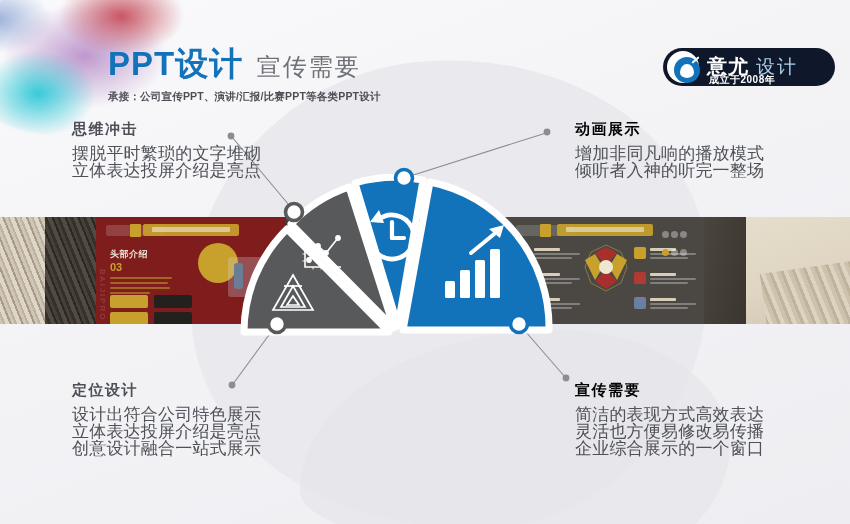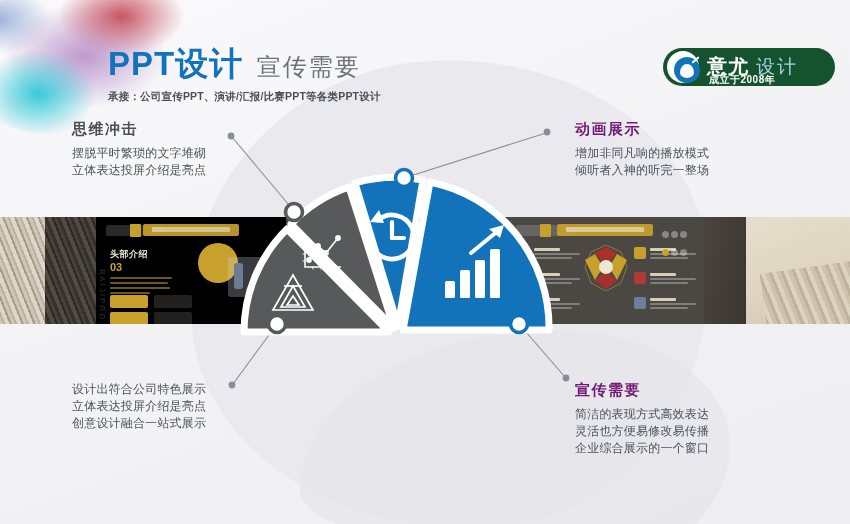--- a/index.html
+++ b/index.html
@@ -39,21 +39,21 @@
   .band-cell{position:absolute;top:0;height:107px;}
   .wood{
     left:0;width:70px;
     background:repeating-linear-gradient(68deg,#cfc6b6 0 3px,#bdb2a0 3px 5px,#ded6c8 5px 9px,#a79b88 9px 11px);
   }
   .wood-dark{
     left:45px;width:55px;
     background:repeating-linear-gradient(68deg,#454039 0 3px,#35302a 3px 6px,#514b42 6px 10px,#2b2722 10px 12px);
   }
   .slide-a{
-    left:96px;width:190px;background:#000000;
+    left:96px;width:190px;background:#7f1d1d;
   }
   .slide-b{
     left:286px;width:220px;background:#46433f;
   }
   .slide-c{
     left:506px;width:198px;background:#4b4843;
   }
   .dark-pan{
     left:704px;width:42px;background:linear-gradient(100deg,#4a453d,#3a352f);
   }
@@ -93,38 +93,38 @@
   .fan{position:absolute;left:237px;top:150px;width:320px;height:200px;}
 
   
   .head{position:absolute;left:108px;top:47px;}
   .h-main{font-size:33px;font-weight:bold;color:#1273bb;letter-spacing:1px;line-height:1;display:inline-block;vertical-align:baseline;}
   .h-sub{font-size:24px;color:#6e7177;letter-spacing:2px;margin-left:9px;display:inline-block;vertical-align:baseline;}
   .h-desc{margin-top:7px;font-size:10.5px;color:#4b4e54;font-weight:bold;letter-spacing:.2px;}
 
   
   .brand{position:absolute;left:663px;top:48px;width:172px;height:38px;
-    background:#14532d;border-radius:19px;}
+    background:#0f172a;border-radius:19px;}
   .brand .ring{position:absolute;left:4px;top:3px;width:32px;height:32px;border-radius:50%;
     background:#fff;}
   .brand .ring2{position:absolute;left:7px;top:6px;width:26px;height:26px;border-radius:50%;
     background:#1273bb;}
   .brand .mouse{position:absolute;left:13px;top:13px;width:14px;height:14px;border-radius:50% 50% 50% 50%/60% 60% 40% 40%;background:#fff;}
   .brand .tail{position:absolute;left:24px;top:8px;width:9px;height:2px;background:#fff;transform:rotate(-42deg);border-radius:2px;}
   .brand .bn1{position:absolute;left:44px;top:5px;font-size:20px;font-weight:bold;color:#fff;letter-spacing:1px;}
   .brand .bn2{position:absolute;left:93px;top:6px;font-size:19px;color:#a9cfe9;letter-spacing:2px;}
   .brand .byr{position:absolute;left:46px;top:25px;font-size:10px;font-weight:bold;color:#fff;letter-spacing:.5px;}
 
   
   .callout{position:absolute;width:230px;}
   .callout.r-align{}
   .co-title{font-size:15px;font-weight:bold;letter-spacing:1.5px;margin-bottom:6px;}
   .co-title.gray{color:#4d5057;}
-  .co-title.blue{color:#701a75;}
-  .co-line{font-size:12px;color:#4e5157;line-height:17px;letter-spacing:.2px;}
+  .co-title.blue{color:#000000;}
+  .co-line{font-size:17px;color:#4e5157;line-height:17px;letter-spacing:.2px;}
 
   .c-tl{left:72px;top:120px;}
   .c-tr{left:575px;top:120px;}
   .c-bl{left:72px;top:381px;}
   .c-br{left:575px;top:381px;}
 </style>
 </head>
 <body>
 
 <div id="stage">
@@ -367,20 +367,21 @@
     <div class="co-line">立体表达投屏介绍是亮点</div>
   </div>
 
   <div class="callout c-tr">
     <div class="co-title blue">动画展示</div>
     <div class="co-line">增加非同凡响的播放模式</div>
     <div class="co-line">倾听者入神的听完一整场</div>
   </div>
 
   <div class="callout c-bl r-align">
+    <div class="co-title gray">定位设计</div>
     <div class="co-line">设计出符合公司特色展示</div>
     <div class="co-line">立体表达投屏介绍是亮点</div>
     <div class="co-line">创意设计融合一站式展示</div>
   </div>
 
   <div class="callout c-br">
     <div class="co-title blue">宣传需要</div>
     <div class="co-line">简洁的表现方式高效表达</div>
     <div class="co-line">灵活也方便易修改易传播</div>
     <div class="co-line">企业综合展示的一个窗口</div>

